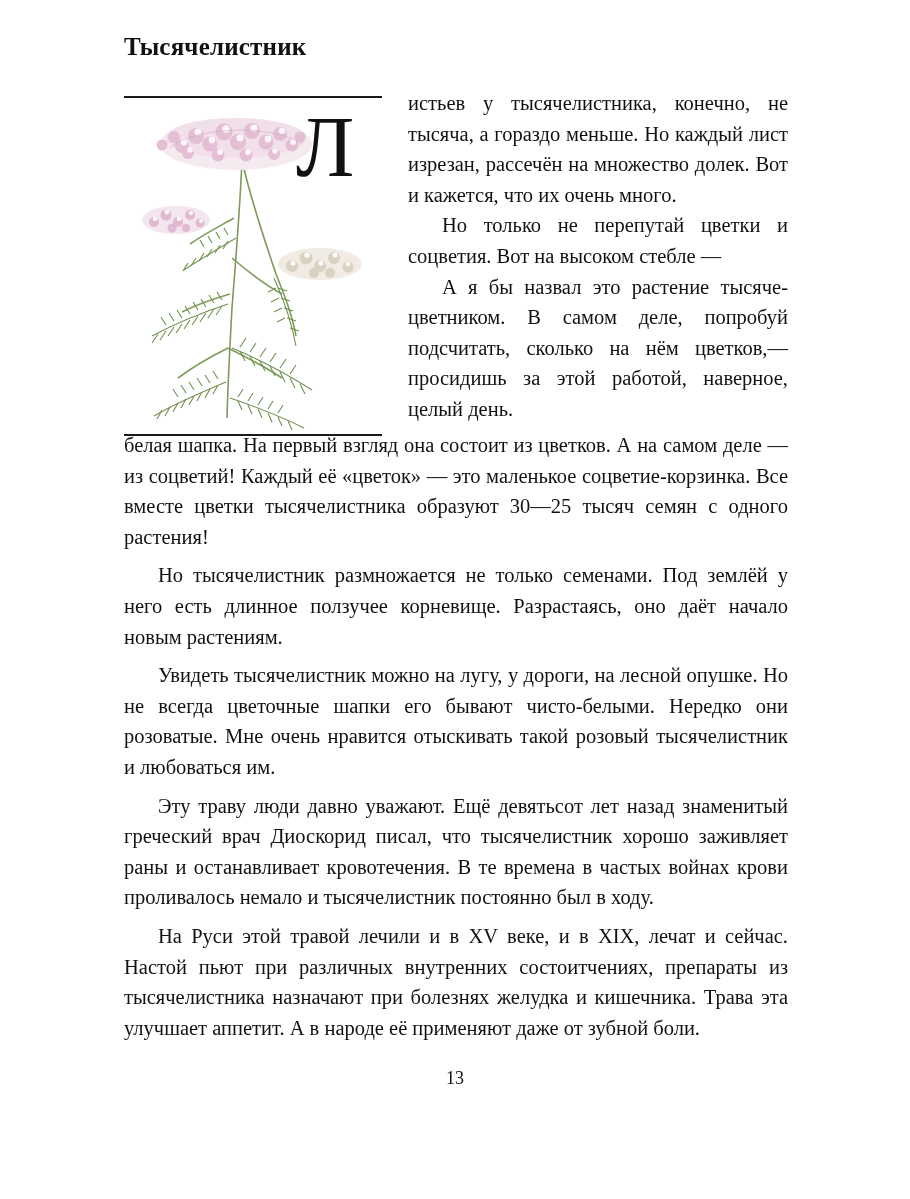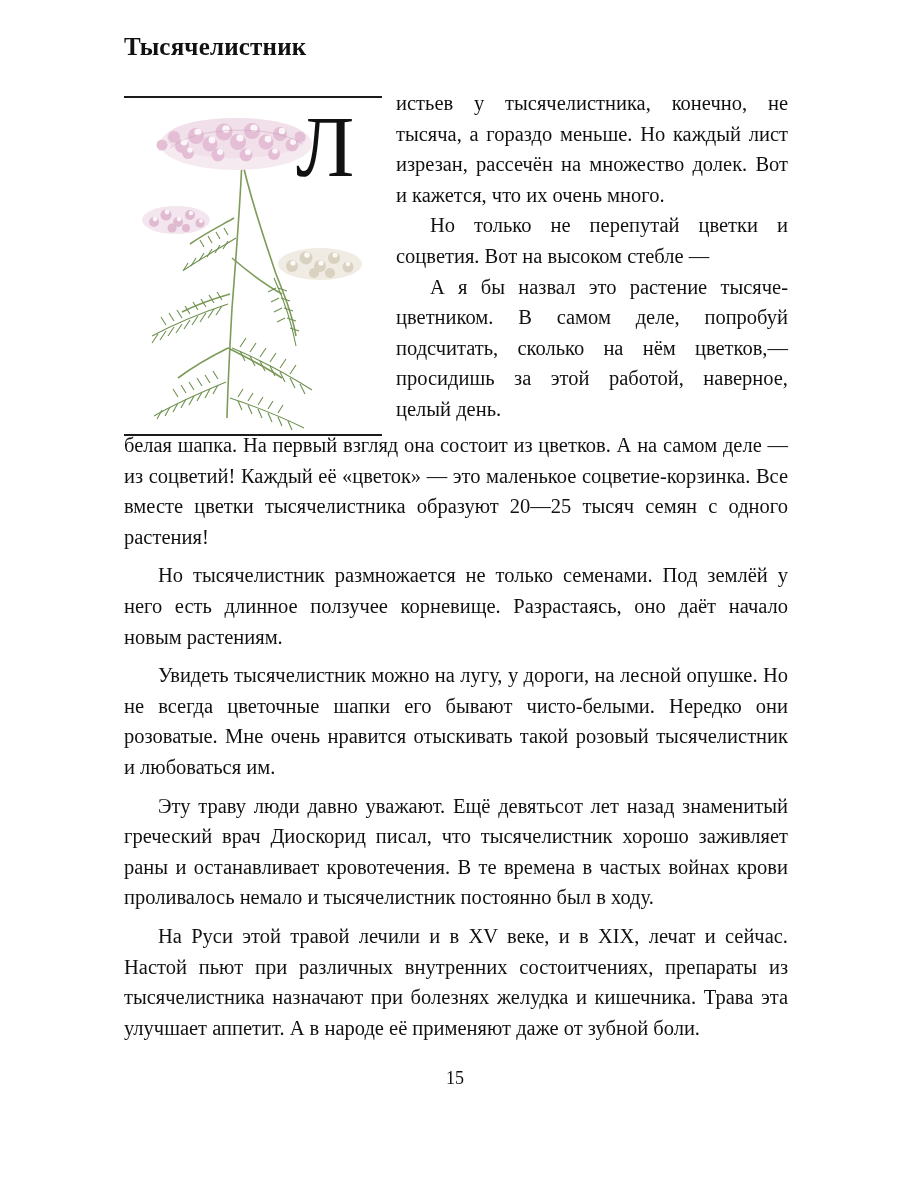--- a/index.html
+++ b/index.html
@@ -95,20 +95,21 @@
     line-height: 30.6px;
     text-align: justify;
     text-justify: inter-word;
     hyphens: manual;
   }
   p.indent {
     text-indent: 34px;
   }
   .col-right p {
     text-align: justify;
+    margin-left: 12px;
   }
   .col-right p + p {
     margin-top: 0;
   }
   .col-full p + p {
     margin-top: 8px;
   }
 
   .page-number {
     position: absolute;
@@ -262,22 +263,22 @@
 
   <div class="dropcap">Л</div>
 
   <div class="col-right">
     <p>истьев у тысячелистника, конечно, не тысяча, а гораздо меньше. Но каж­дый лист изрезан, рассечён на мно­жество долек. Вот и кажется, что их очень много.</p>
     <p class="indent">Но только не перепутай цветки и соцветия. Вот на высоком стебле —</p>
     <p class="indent">А я бы назвал это растение тысяче­цветником. В самом деле, попробуй подсчитать, сколько на нём цветков,— просидишь за этой работой, наверное, целый день.</p>
   </div>
 
   <div class="col-full">
-    <p>белая шапка. На первый взгляд она состоит из цветков. А на самом деле — из соцветий! Каждый её «цветок» — это маленькое соцветие-корзинка. Все вместе цветки тысячелист­ника образуют 20—25 тысяч семян с одного растения!</p>
+    <p>белая шапка. На первый взгляд она состоит из цветков. А на самом деле — из соцветий! Каждый её «цветок» — это маленькое соцветие-корзинка. Все вместе цветки тысячелист­ника образуют 30—25 тысяч семян с одного растения!</p>
     <p class="indent">Но тысячелистник размножается не только семенами. Под землёй у него есть длинное ползучее корневище. Раз­растаясь, оно даёт начало новым растениям.</p>
     <p class="indent">Увидеть тысячелистник можно на лугу, у дороги, на лес­ной опушке. Но не всегда цветочные шапки его бывают чисто-белыми. Нередко они розоватые. Мне очень нравится отыскивать такой розовый тысячелистник и любоваться им.</p>
     <p class="indent">Эту траву люди давно уважают. Ещё девятьсот лет назад знаменитый греческий врач Диоскорид писал, что тысяче­листник хорошо заживляет раны и останавливает кровотече­ния. В те времена в частых войнах крови проливалось немало и тысячелистник постоянно был в ходу.</p>
     <p class="indent">На Руси этой травой лечили и в XV веке, и в XIX, лечат и сейчас. Настой пьют при различных внутренних состоит­чениях, препараты из тысячелистника назначают при болез­нях желудка и кишечника. Трава эта улучшает аппетит. А в народе её применяют даже от зубной боли.</p>
   </div>
 
-  <div class="page-number">15</div>
+  <div class="page-number">13</div>
 
 </div>
 
 </body></html>

